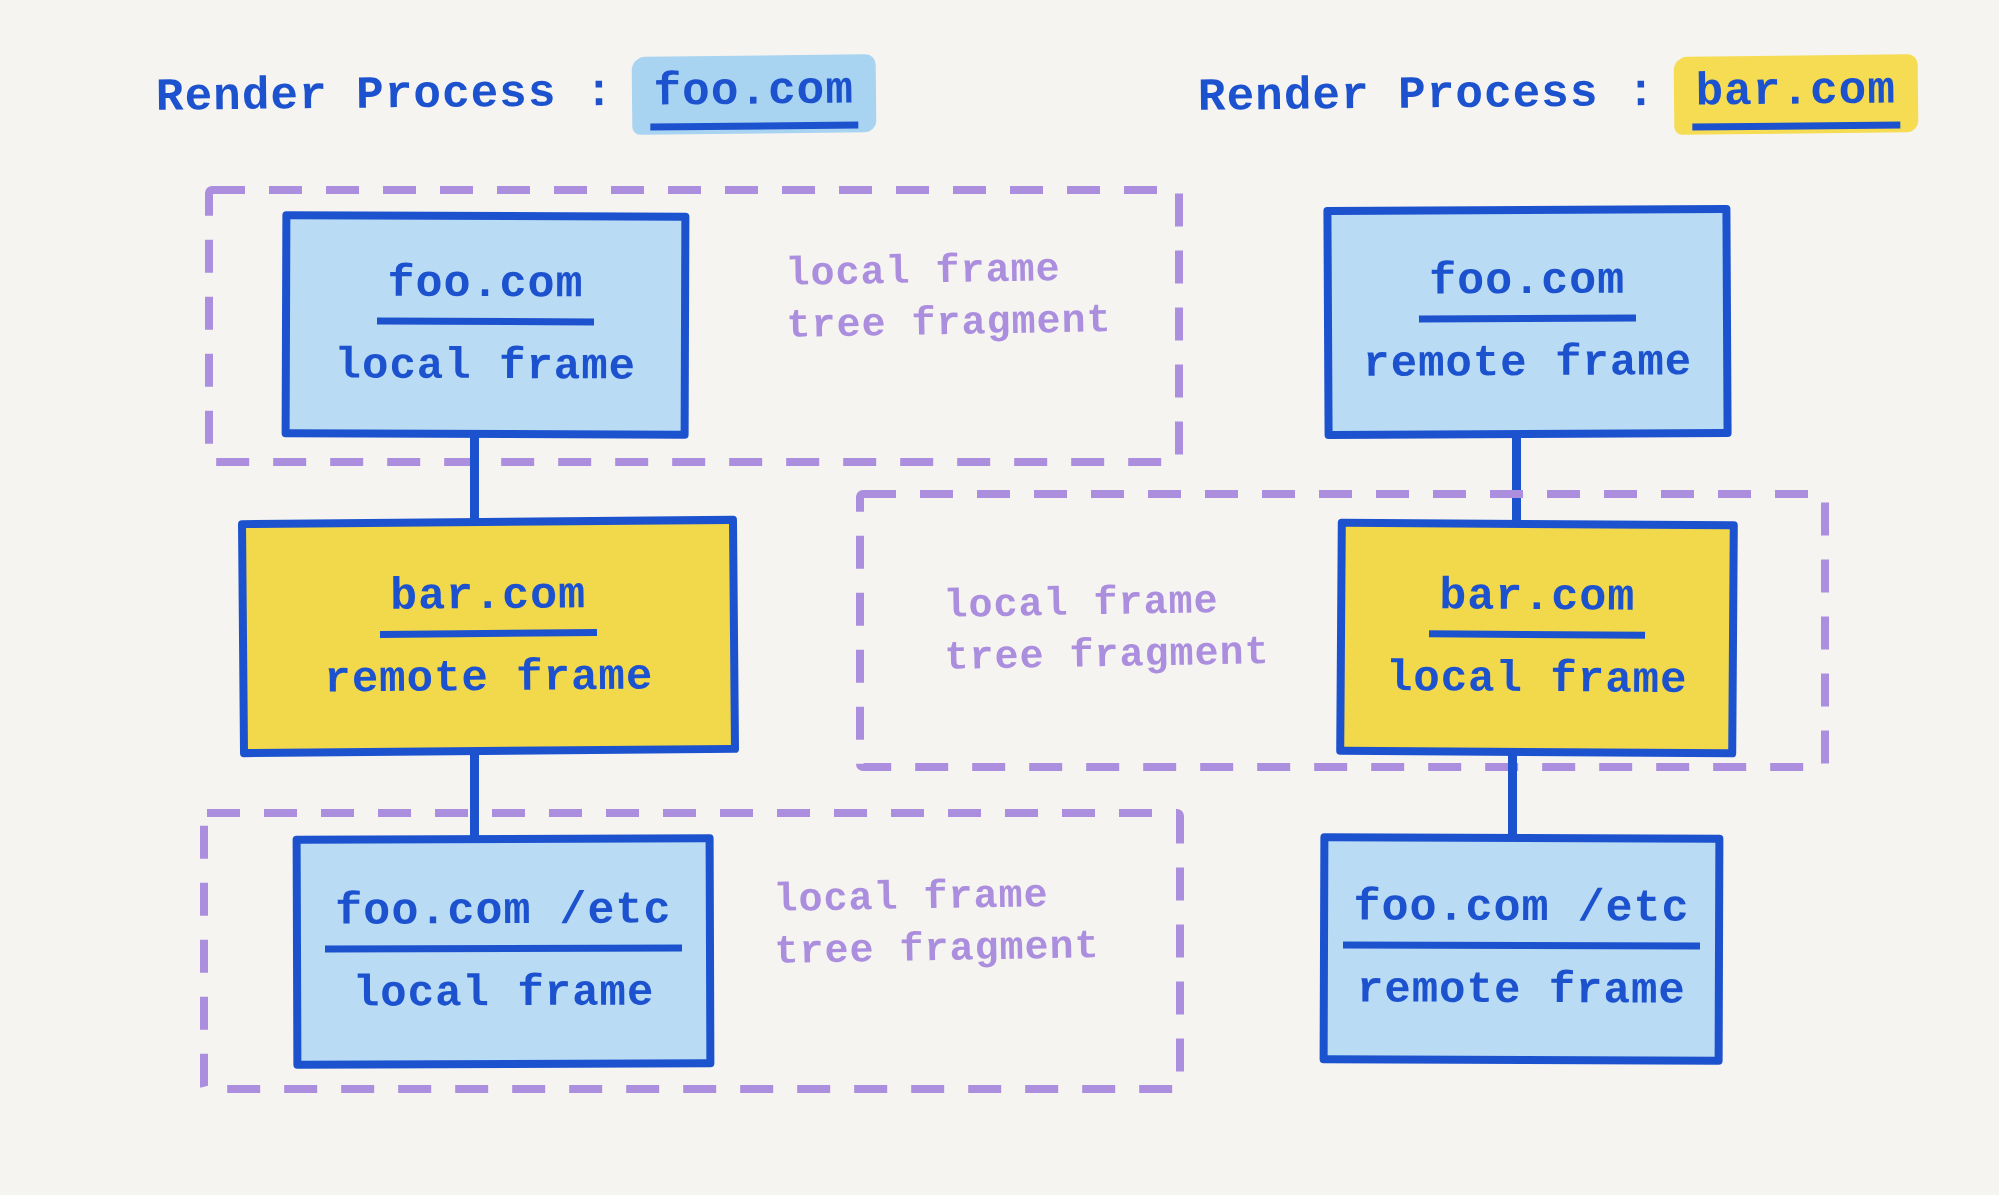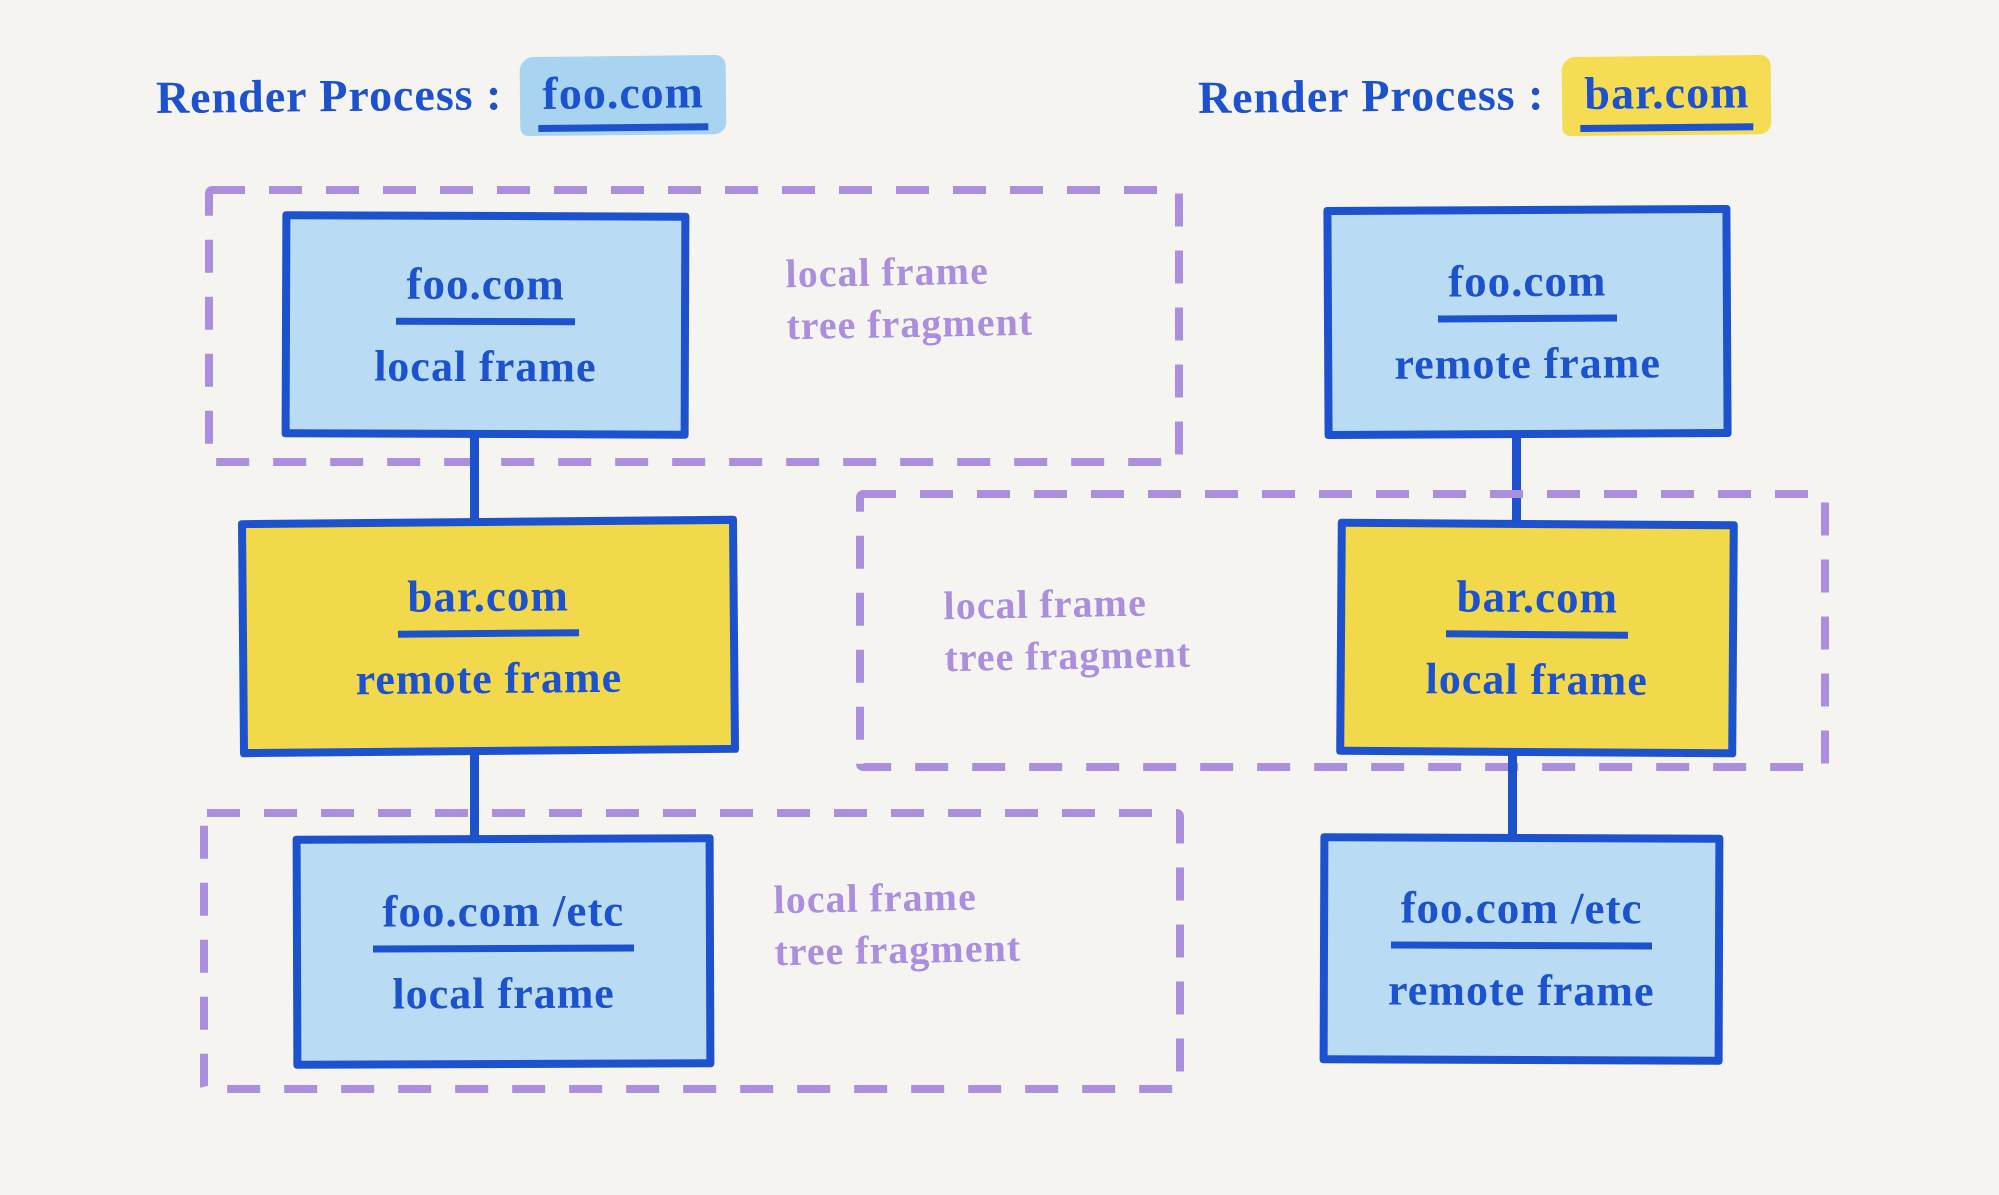--- a/index.html
+++ b/index.html
@@ -10,21 +10,21 @@
     --yellow:#f2d84b;
     --yellow_highlight:#f5dc52;
     --purple:#ab8edd;
   }
   html,body{margin:0;padding:0;background:#e8e8e8;}
   .canvas{
     position:relative;
     width:1999px;height:1195px;
     background:var(--bg);
     overflow:hidden;
-    font-family:Liberation Serif, serif;
+    font-family:Liberation Mono, monospace;
   }
   
   .proc-title{
     position:absolute;
     display:flex;align-items:baseline;gap:18px;
     font-size:46px;font-weight:bold;color:var(--ink);
     letter-spacing:1px;white-space:nowrap;
     transform:rotate(-0.6deg);
   }
   .hl{

